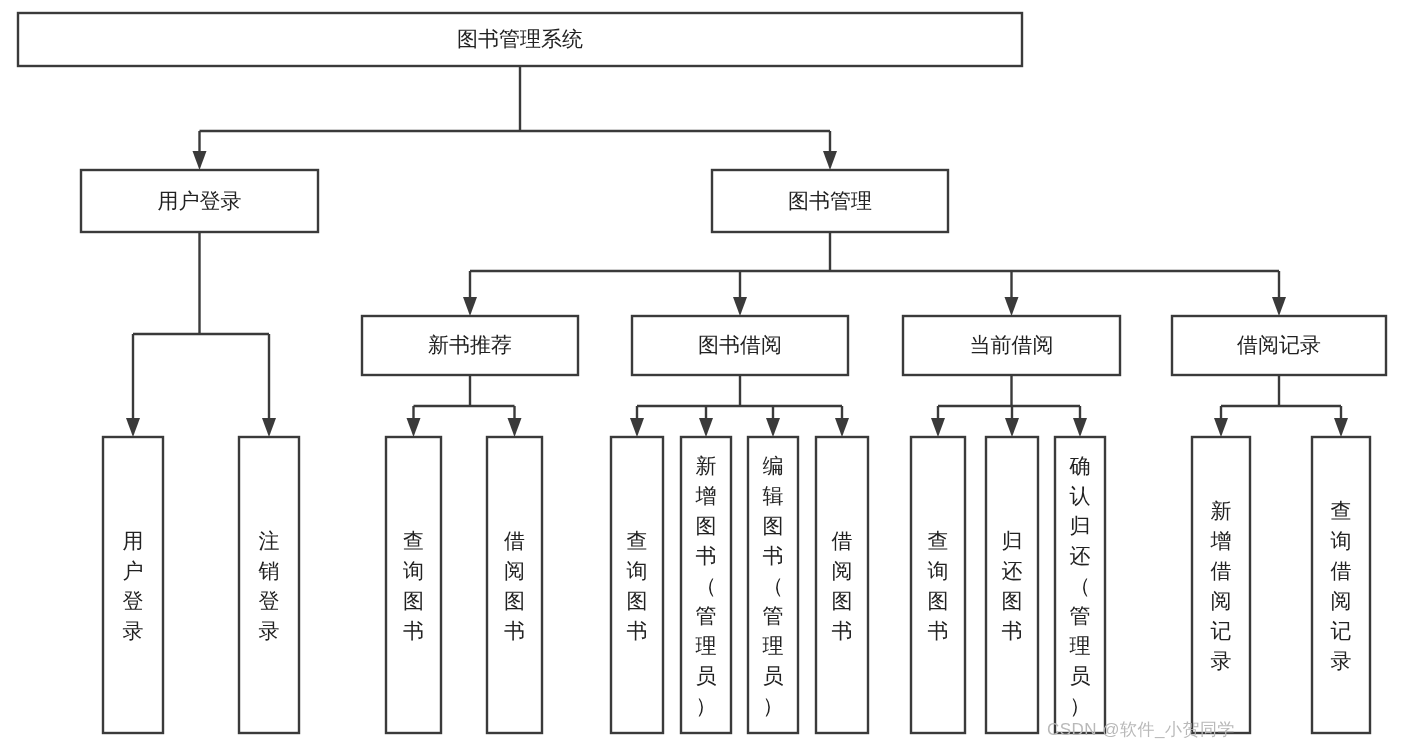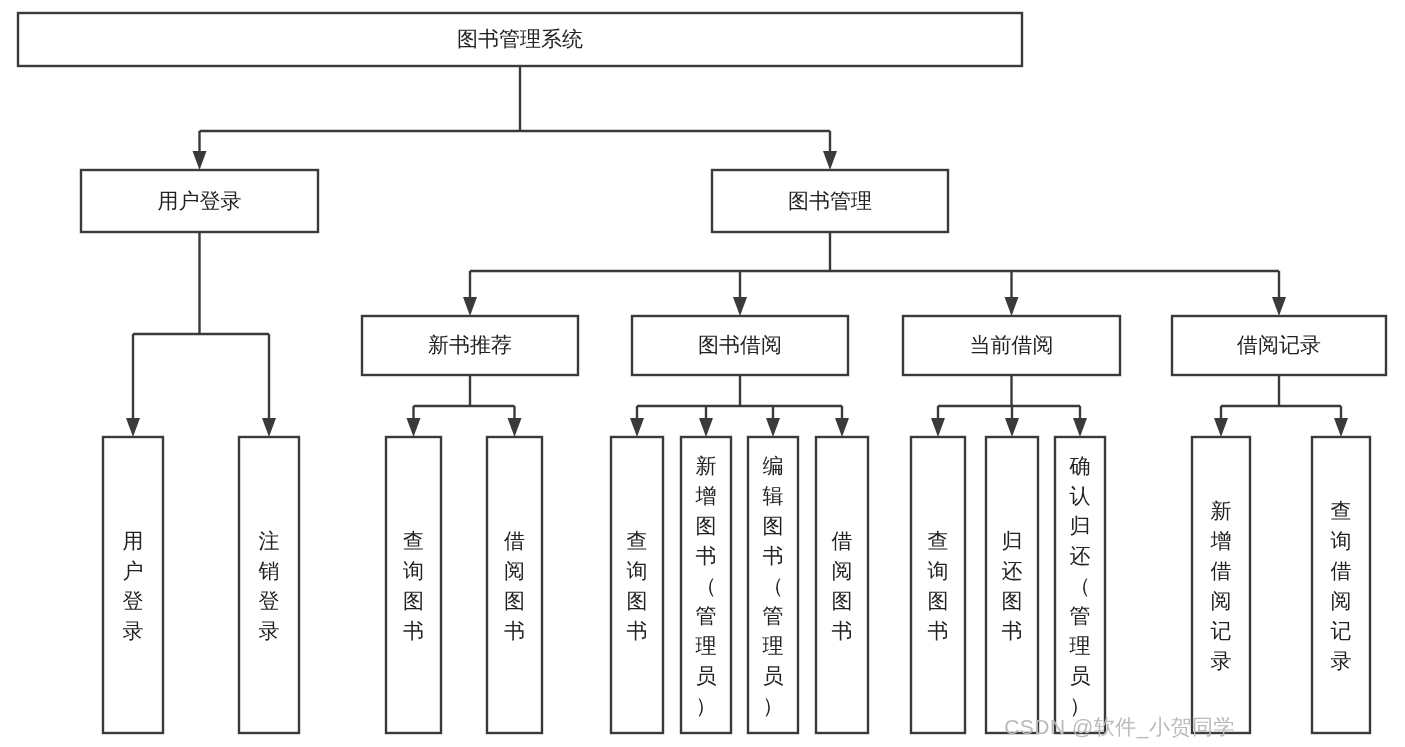--- a/index.html
+++ b/index.html
@@ -50,21 +50,21 @@
   .node-label-v {
     font-family: "Liberation Sans", "DejaVu Sans", sans-serif;
     font-size: 21px;
     fill: #222222;
   }
   .watermark {
     position: absolute;
     right: 12px;
     bottom: 6px;
     font-family: "Liberation Sans", "DejaVu Sans", sans-serif;
-    font-size: 21px;
+    font-size: 17px;
     color: #b9b9b9;
     letter-spacing: 0.5px;
     white-space: nowrap;
     user-select: none;
   }
 </style>
 </head>
 <body>
 
 <div id="diagram-root">

